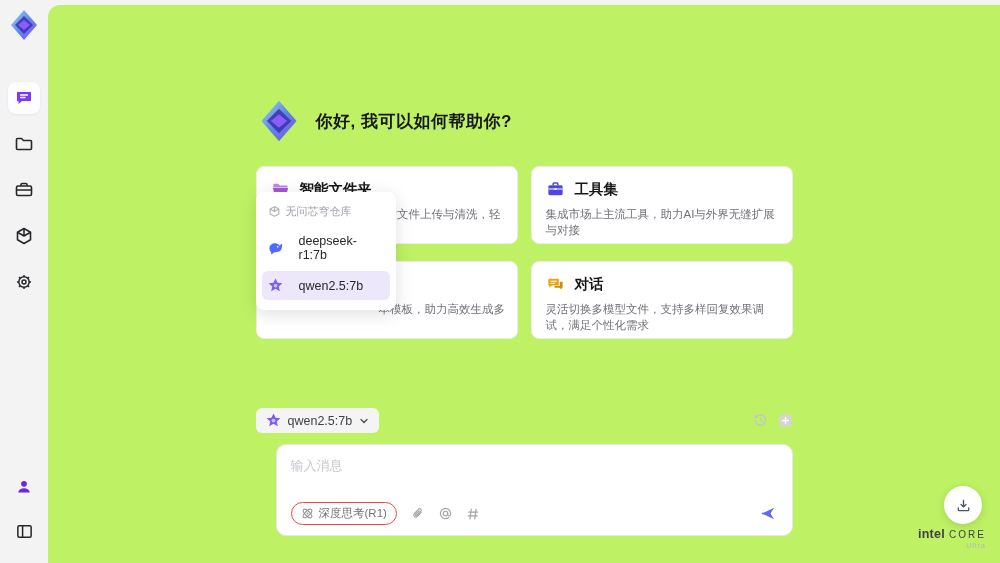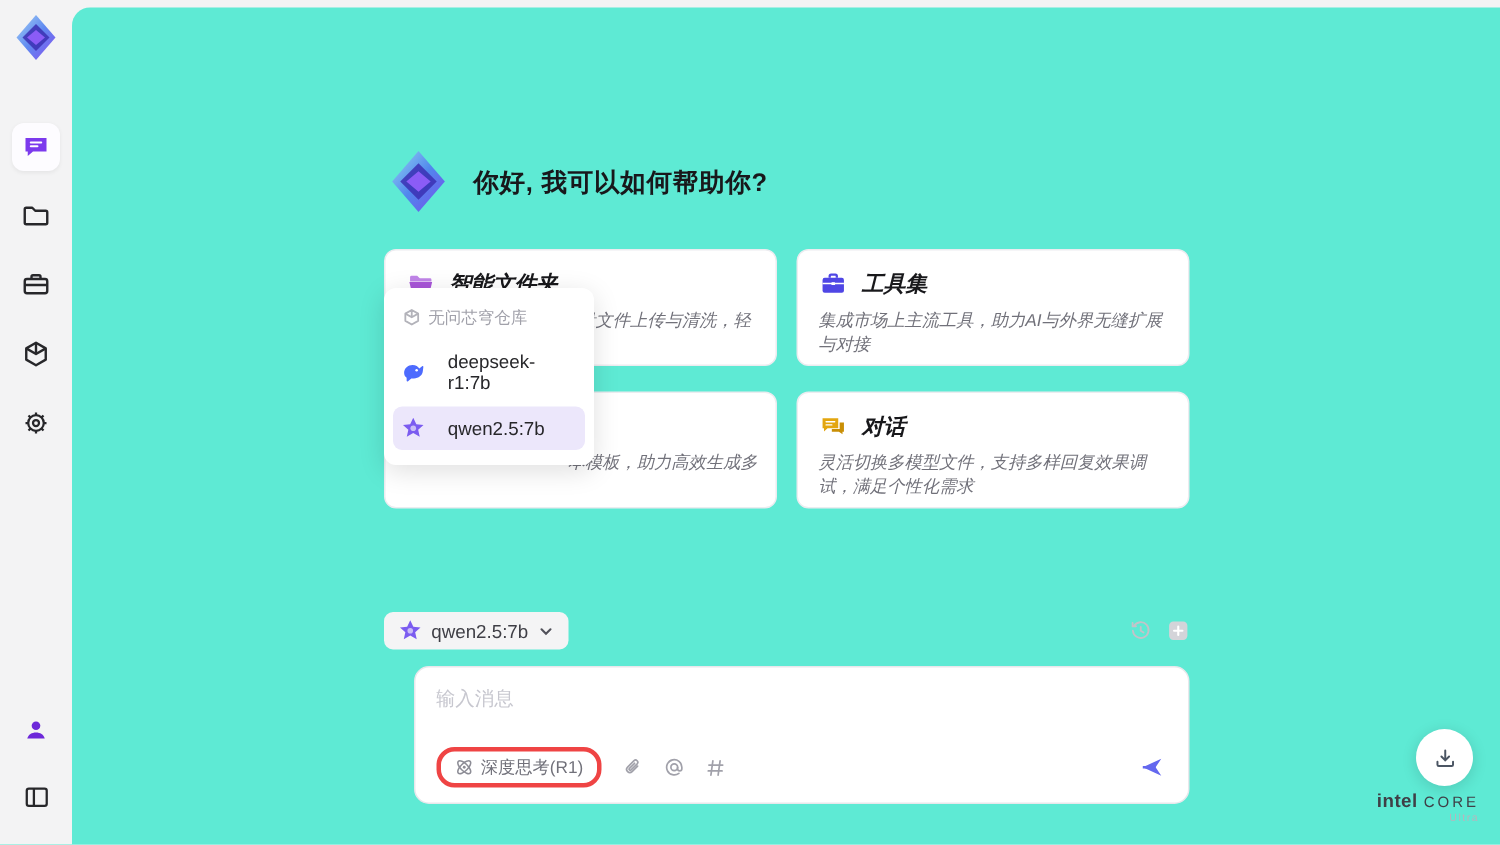--- a/index.html
+++ b/index.html
@@ -10,29 +10,29 @@
   .sidebar { position:absolute; left:0; top:0; width:48px; height:557px; background:#f3f3f4;
              display:flex; flex-direction:column; align-items:center; padding:8px 0 10px; z-index:5; }
   .logo-sm { width:34px; height:34px; margin-bottom:40px; }
   .nav { display:flex; flex-direction:column; gap:14px; align-items:center; }
   .nav-btn { width:32px; height:32px; display:flex; align-items:center; justify-content:center;
              border-radius:8px; cursor:pointer; }
   .nav-btn.active { background:#fdfcff; box-shadow:0 1px 3px rgba(0,0,0,.06); }
   .nav-bottom { margin-top:auto; display:flex; flex-direction:column; gap:12px; align-items:center; }
 
   
-  .main { position:absolute; left:48px; top:5px; width:952px; height:558px; background:#5eead4;
+  .main { position:absolute; left:48px; top:5px; width:952px; height:558px; background:#bef264;
           border-top-left-radius:12px; }
   .content { position:relative; width:537px; margin:0 auto; padding-top:93px; }
 
   .greeting { display:flex; align-items:center; gap:14px; margin-bottom:22px; }
   .greeting h1 { font-size:17px; color:#18181b; letter-spacing:.5px; }
   .logo-lg { width:46px; height:46px; }
 
-  .cards { display:grid; grid-template-columns:262px 262px; column-gap:13px; row-gap:17px;font-style:italic; }
+  .cards { display:grid; grid-template-columns:262px 262px; column-gap:13px; row-gap:17px; }
   .card { background:#fff; border:1px solid #ececf0; border-radius:8px; padding:13px 14px; height:78px;
           cursor:pointer; overflow:hidden; }
   .card-head { display:flex; align-items:center; gap:10px; margin-bottom:7px; }
   .card-head .title { font-size:14.5px; font-weight:bold; color:#18181b; }
   .card-desc { font-size:11.5px; line-height:16px; color:#71717a; }
   .desc-offset { padding-left:108px; white-space:nowrap; }
 
   
   .dropdown { position:absolute; left:0; top:187px; width:140px; background:#fff; border-radius:8px;
               box-shadow:0 4px 18px rgba(0,0,0,.13); padding:8px 6px; z-index:10; }
@@ -47,21 +47,21 @@
                 padding:5px 10px; font-size:12.5px; color:#3f3f46; cursor:pointer; }
   .top-icons { display:flex; gap:10px; align-items:center; }
 
   
   .composer { margin-top:11px; border:1px solid #e8e8ec; border-radius:10px; height:92px; padding:12px 14px 10px;
               display:flex; flex-direction:column; background:#fff;margin-left:20px; }
   .composer textarea { border:none; outline:none; resize:none; flex:1; font-size:13px;
                        font-family:"Liberation Sans",sans-serif; color:#3f3f46; background:transparent; }
   .composer textarea::placeholder { color:#c7c7cf; }
   .composer-bar { display:flex; align-items:center; }
-  .think-pill { display:flex; align-items:center; gap:5px; border:3px solid #ef4444; border-radius:12px;
+  .think-pill { display:flex; align-items:center; gap:5px; border:1px solid #ef4444; border-radius:12px;
                 padding:3px 9px; font-size:11.5px; color:#71717a; cursor:pointer; }
   .bar-icons { display:flex; align-items:center; gap:13px; margin-left:14px; }
   .send-btn { margin-left:auto; cursor:pointer; display:flex; }
 
   
   .fab { position:absolute; right:18px; top:486px; width:38px; height:38px; background:#fff; border-radius:50%;
          box-shadow:0 2px 10px rgba(0,0,0,.14); display:flex; align-items:center; justify-content:center;
          cursor:pointer; z-index:6; }
   .intel { position:absolute; right:14px; top:527px; text-align:right; z-index:6; color:#3f3f46; }
   .intel .line { font-size:12.5px; letter-spacing:.3px; display:flex; gap:4px; align-items:baseline; }

